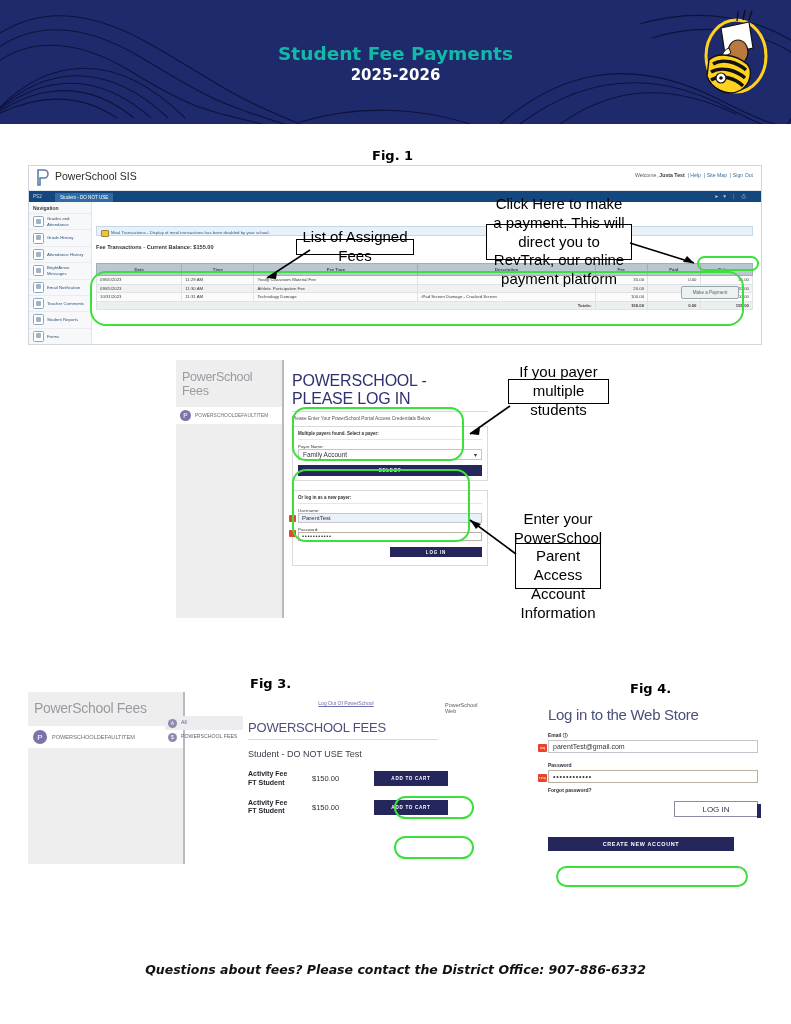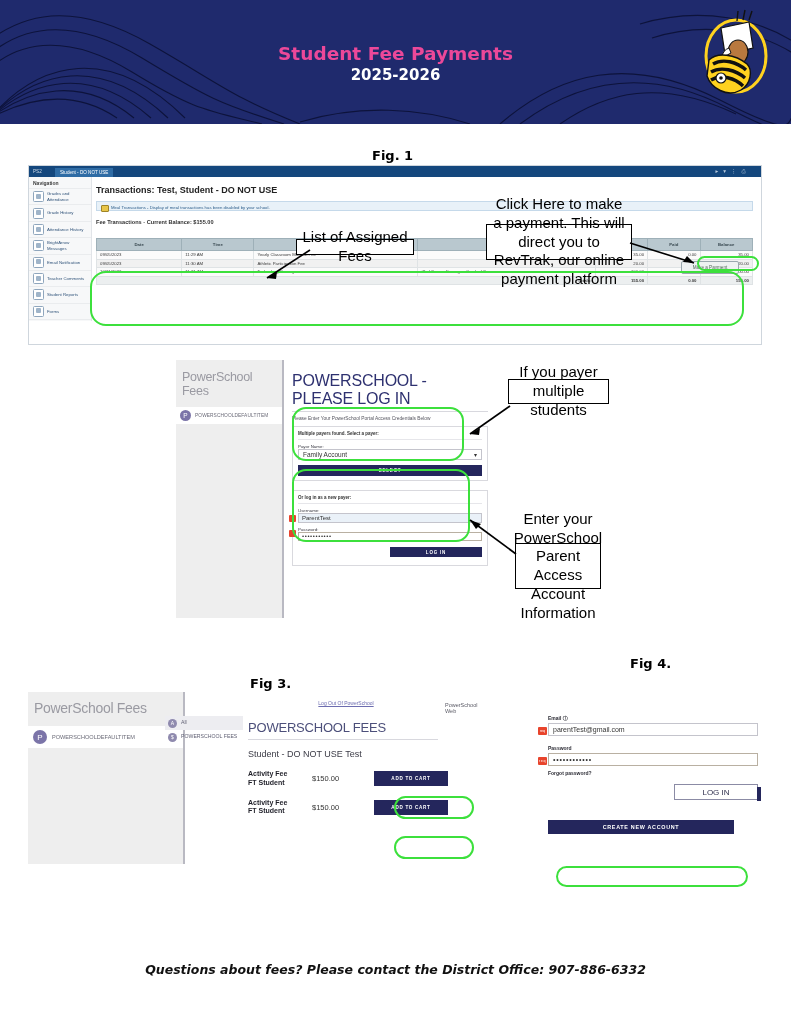--- a/index.html
+++ b/index.html
@@ -9,21 +9,21 @@
     overflow:hidden;position:relative;
   }
 
   
   .banner{position:absolute;left:0;top:0;width:791px;height:124px;background:#1f2a6d;overflow:hidden;}
   .banner svg.waves{position:absolute;left:0;top:0;width:791px;height:124px;}
   .banner-text{position:absolute;left:0;top:0;width:791px;height:124px;
     display:flex;flex-direction:column;align-items:center;justify-content:center;}
   .ttl1{color:#ffffff;font-size:27px;font-weight:bold;letter-spacing:-0.3px;line-height:1.12;
          font-family:"DejaVu Sans", sans-serif;}
-  .ttl2{color:#ec4899;font-size:18.5px;font-weight:bold;margin-top:4px;line-height:1.1;
+  .ttl2{color:#14b8a6;font-size:18.5px;font-weight:bold;margin-top:4px;line-height:1.1;
          font-family:"DejaVu Sans", sans-serif;}
   .ttl3{color:#ffffff;font-size:15px;font-weight:bold;margin-top:3px;line-height:1.1;
          font-family:"DejaVu Sans", sans-serif;}
   .logo{position:absolute;right:14px;top:8px;width:86px;height:100px;}
 
   
   .figcap{position:absolute;font-size:13px;font-weight:bold;color:#000;
           font-family:"DejaVu Sans", sans-serif;}
   .callout{position:absolute;background:#fff;border:1.6px solid #000;
            font-size:15px;color:#000;text-align:center;line-height:1.25;
@@ -198,20 +198,33 @@
     <path d="M20 72 C 30 66, 44 70, 52 78" stroke="#111" stroke-width="3.4" fill="none"></path>
     <circle cx="30" cy="70" r="5" fill="#ffffff" stroke="#111" stroke-width="1.2"></circle>
     <circle cx="30" cy="70" r="1.8" fill="#111"></circle>
   </svg>
 </div>
 
 <div class="figcap" style="left:372px;top:148px;">Fig. 1</div>
 
 <div id="fig1">
 
+  <div class="ps-top">
+    <svg class="ps-logo" viewBox="0 0 15 17">
+      <path d="M2 1 h6 a4 4 0 0 1 0 8 h-4 v7 h-2 Z" fill="none" stroke="#5b7fa8" stroke-width="1.6"></path>
+    </svg>
+    <div class="ps-name">PowerSchool SIS</div>
+    <div class="ps-welcome">
+      <span>Welcome,</span>
+      <b>Justa Test</b>
+      &nbsp;|&nbsp;<span class="lk">Help</span>
+      &nbsp;|&nbsp;<span class="lk">Site Map</span>
+      &nbsp;|&nbsp;<span class="lk">Sign Out</span>
+    </div>
+  </div>
 
   <div class="ps-tabbar">
     <div class="ps-tab-a">PS2</div>
     <div class="ps-tab-b">Student - DO NOT USE</div>
     <div class="ps-icons">▸▾⋮⎙</div>
   </div>
 
   <div class="ps-body">
     <div class="navcol">
       <div class="navtitle">Navigation</div>
@@ -246,21 +259,20 @@
       <div class="navitem">
         <span class="navico"></span>
         <span class="navlbl">Forms</span>
         </div>
       <div class="navitem">
         
         </div>
     </div>
 
     <div class="content">
-      <div class="pgtitle">Transactions: Test, Student - DO NOT USE</div>
       <div class="panel">
         <div class="mealbar">Meal Transactions - Display of meal transactions has been disabled by your school.</div>
         <div class="balance">Fee Transactions - Current Balance: $155.00</div>
 
         <table>
           <colgroup>
               <col style="width:13%">
               <col style="width:11%">
               <col style="width:25%">
               <col style="width:27%">
@@ -439,23 +451,24 @@
       </div>
       <div class="fprice">$150.00</div>
       <div class="cartbtn">ADD TO CART</div>
     </div>
   </div>
 </div>
 
 <div class="greenring" style="left:394px;top:796px;width:80px;height:23px;border-radius:13px;"></div>
 <div class="greenring" style="left:394px;top:836px;width:80px;height:23px;border-radius:13px;"></div>
 
-<div class="figcap" style="left:630px;top:656px;">Fig 4.</div>
+<div class="figcap" style="left:630px;top:681px;">Fig 4.</div>
 
 <div id="fig4">
+  <div class="h1">Log in to the Web Store</div>
 
   <div class="lbl">
     <span>Email</span>
     <span style="font-size:5px;">ⓘ</span>
   </div>
   <div class="inp">
     <span class="reqmark">req</span>
     <span>parentTest@gmail.com</span>
   </div>
 

